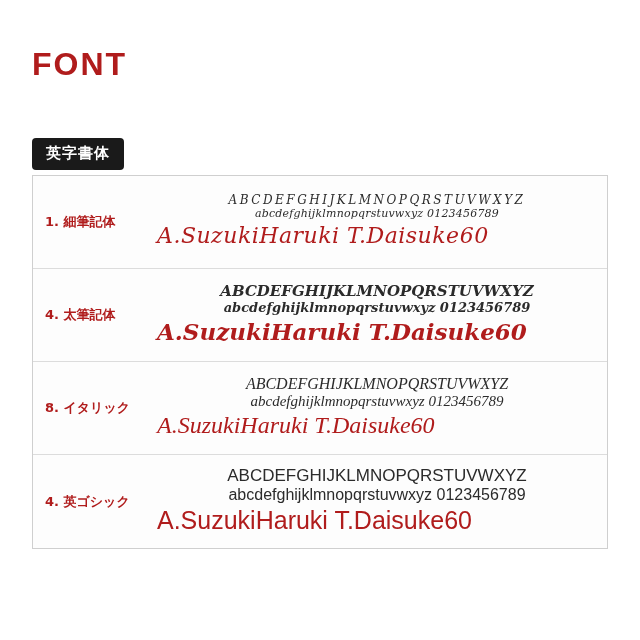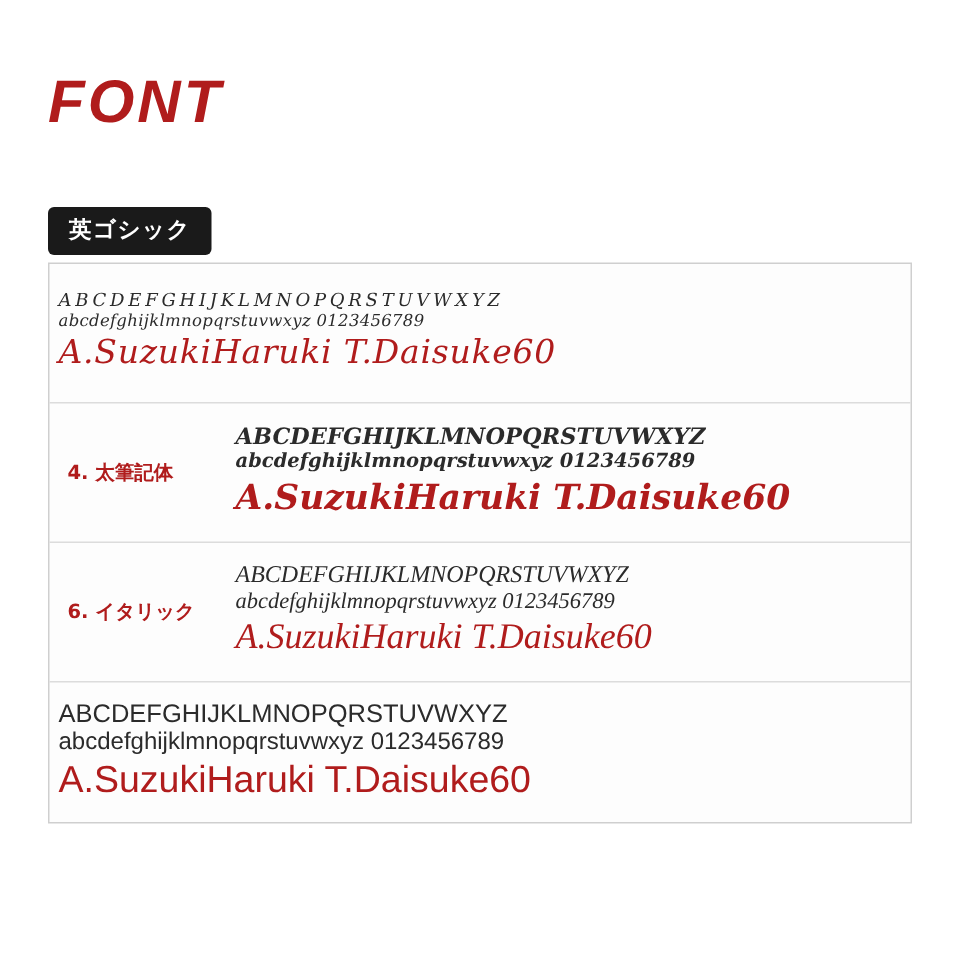--- a/index.html
+++ b/index.html
@@ -18,25 +18,24 @@
     width: 640px;
     height: 640px;
     box-sizing: border-box;
   }
   .page-title {
     position: absolute;
     left: 32px;
     top: 48px;
     font-family: "Liberation Sans", sans-serif;
     font-weight: bold;
-    font-size: 40px;
+    font-size: 32px;
     letter-spacing: 2px;
     color: #b01c1c;
     line-height: 1;
-    font-style: italic;
   }
   .section-tag {
     position: absolute;
     left: 32px;
     top: 138px;
     background: #1a1a1a;
     color: #ffffff;
     font-family: "DejaVu Sans", sans-serif;
     font-size: 15px;
     font-weight: bold;
@@ -75,20 +74,21 @@
   }
   .row-sample {
     flex: 1 1 auto;
     padding: 8px 10px 10px 6px;
     box-sizing: border-box;
   }
   .spec-line {
     color: #2b2b2b;
     white-space: nowrap;
     line-height: 1.15;
+    text-align: center;
   }
   .upper {
     letter-spacing: 1px;
   }
   .names {
     display: flex;
     color: #b01c1c;
     margin-top: 2px;
     padding-right: 6px;
   }
@@ -150,25 +150,26 @@
     font-size: 25px;
   }
 </style>
 </head>
 <body>
 
 <div class="page">
 
   <div class="page-title">FONT</div>
 
-  <div class="section-tag">英ゴシック</div>
+  <div class="section-tag">英字書体</div>
 
   <div class="table">
 
     <div class="row f-thin">
+      <div class="row-label">1. 細筆記体</div>
       <div class="row-sample">
         <div class="spec-line upper">ABCDEFGHIJKLMNOPQRSTUVWXYZ</div>
         <div class="spec-line lower">abcdefghijklmnopqrstuvwxyz 0123456789</div>
         <div class="names">
           <span>A.Suzuki</span>
           <span>Haruki T.</span>
           <span>Daisuke60</span>
         </div>
       </div>
     </div>
@@ -180,33 +181,34 @@
         <div class="spec-line lower">abcdefghijklmnopqrstuvwxyz 0123456789</div>
         <div class="names">
           <span>A.Suzuki</span>
           <span>Haruki T.</span>
           <span>Daisuke60</span>
         </div>
       </div>
     </div>
 
     <div class="row f-italic">
-      <div class="row-label">6. イタリック</div>
+      <div class="row-label">8. イタリック</div>
       <div class="row-sample">
         <div class="spec-line upper">ABCDEFGHIJKLMNOPQRSTUVWXYZ</div>
         <div class="spec-line lower">abcdefghijklmnopqrstuvwxyz 0123456789</div>
         <div class="names">
           <span>A.Suzuki</span>
           <span>Haruki T.</span>
           <span>Daisuke60</span>
         </div>
       </div>
     </div>
 
     <div class="row f-gothic">
+      <div class="row-label">4. 英ゴシック</div>
       <div class="row-sample">
         <div class="spec-line upper">ABCDEFGHIJKLMNOPQRSTUVWXYZ</div>
         <div class="spec-line lower">abcdefghijklmnopqrstuvwxyz 0123456789</div>
         <div class="names">
           <span>A.Suzuki</span>
           <span>Haruki T.</span>
           <span>Daisuke60</span>
         </div>
       </div>
     </div>

